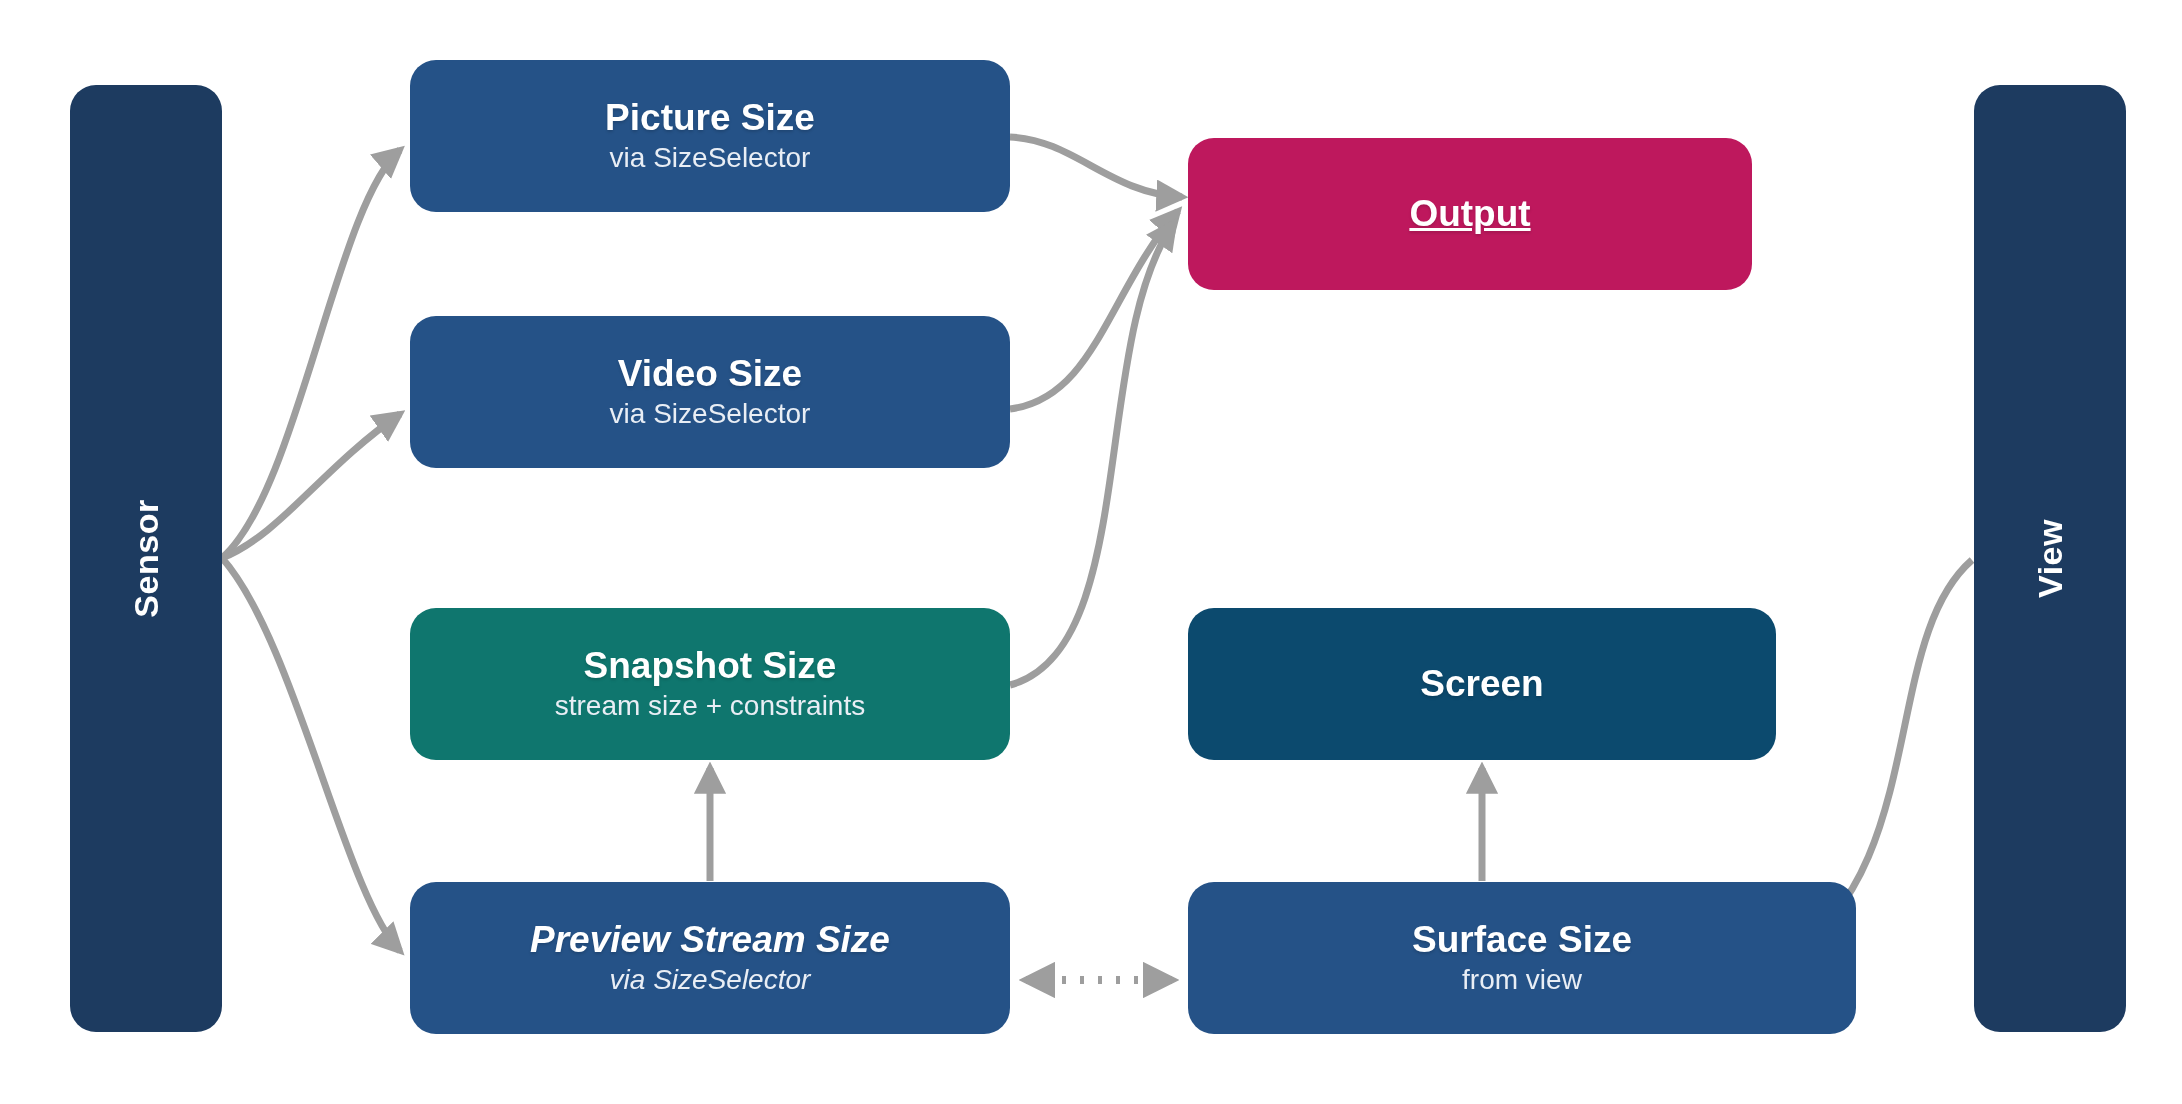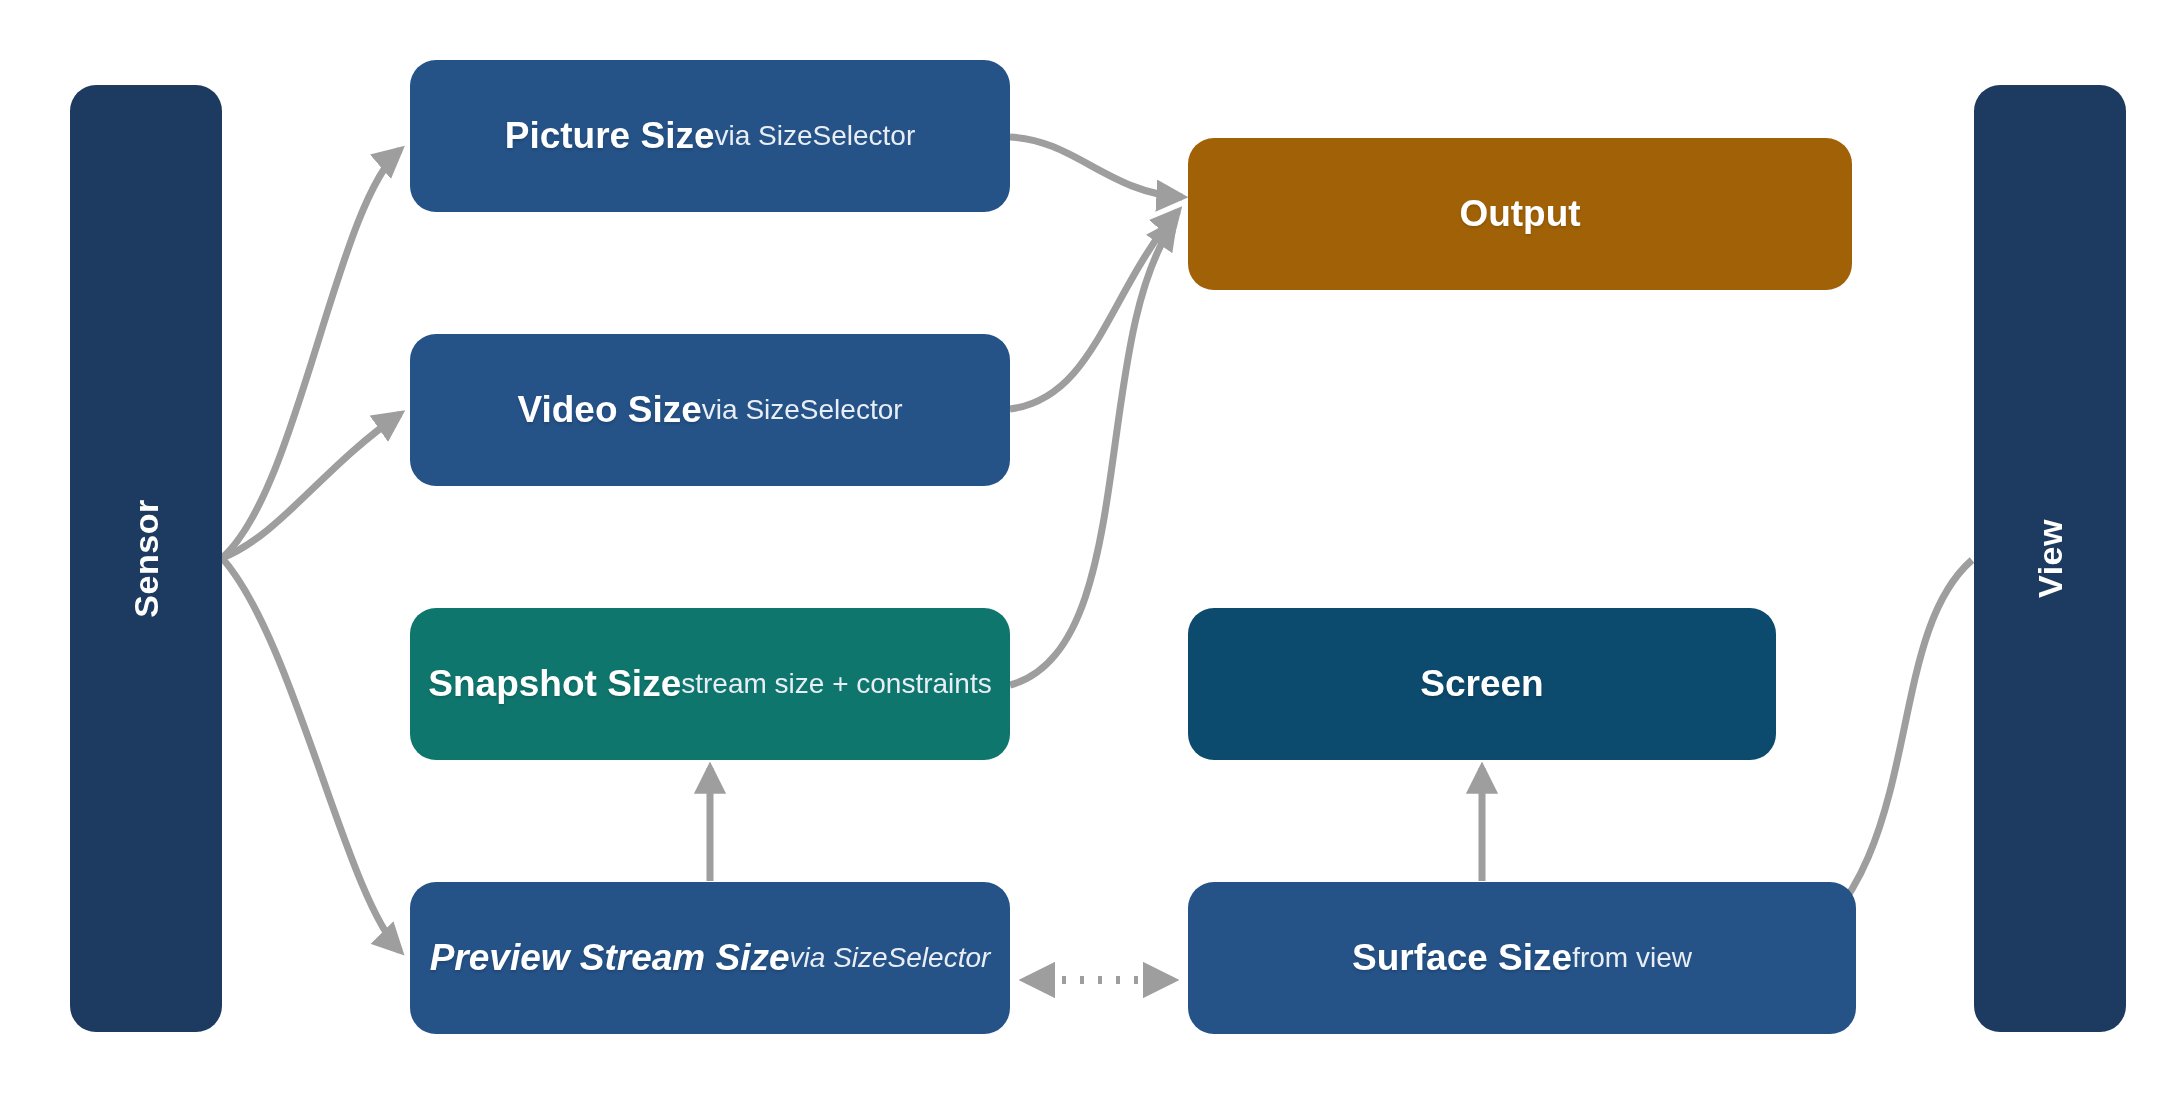--- a/index.html
+++ b/index.html
@@ -8,21 +8,21 @@
     width:2182px;height:1104px;
     background:#ffffff;
     font-family:"Liberation Sans", sans-serif;
     overflow:hidden;
   }
   .edges{position:absolute;left:0;top:0;width:2182px;height:1104px;}
   .edge{fill:none;stroke:#9e9e9e;stroke-width:7;stroke-linecap:butt;}
   .edge.dotted{stroke-width:8;stroke-dasharray:4 14;}
   .node{
     position:absolute;
-    display:flex;flex-direction:row;align-items:center;justify-content:center;
+    display:flex;flex-direction:column;align-items:center;justify-content:center;
     border-radius:26px;color:#ffffff;text-align:center;
   }
   .node-title{
     font-weight:700;font-size:37px;line-height:1.18;
     text-shadow:0 2px 3px rgba(0,0,0,0.15);
   }
   .node-sub{font-size:28px;line-height:1.3;color:#e9eef5;text-align:right;}
   .node-sub:empty{display:none;}
   .sidebar{
     position:absolute;display:flex;align-items:center;justify-content:center;
@@ -62,36 +62,36 @@
 
   <div class="sidebar" style="left: 1974px; top: 85px; width: 152px; height: 947px; background: rgb(29, 59, 96);">
     <span class="vlabel">View</span>
   </div>
 
   <div class="node" style="left: 410px; top: 60px; width: 600px; height: 152px; background: rgb(37, 82, 135);">
     <div class="node-title">Picture Size</div>
     <div class="node-sub">via SizeSelector</div>
   </div>
 
-  <div class="node" style="left: 410px; top: 334px; width: 600px; height: 152px; background: rgb(37, 82, 135);">
+  <div class="node" style="left: 410px; top: 316px; width: 600px; height: 152px; background: rgb(37, 82, 135);">
     <div class="node-title">Video Size</div>
     <div class="node-sub">via SizeSelector</div>
   </div>
 
   <div class="node" style="left: 410px; top: 608px; width: 600px; height: 152px; background: #0f766e;">
     <div class="node-title">Snapshot Size</div>
     <div class="node-sub">stream size + constraints</div>
   </div>
 
   <div class="node" style="left: 410px; top: 882px; width: 600px; height: 152px; background: rgb(37, 82, 135); font-style: italic;">
     <div class="node-title">Preview Stream Size</div>
     <div class="node-sub">via SizeSelector</div>
   </div>
 
-  <div class="node" style="left: 1188px; top: 138px; width: 664px; height: 152px; background: #a16207;">
+  <div class="node" style="left: 1188px; top: 138px; width: 564px; height: 152px; background: #be185d; text-decoration: underline;">
     <div class="node-title">Output</div>
 
   </div>
 
   <div class="node" style="left: 1188px; top: 608px; width: 588px; height: 152px; background: #0c4a6e;">
     <div class="node-title">Screen</div>
 
   </div>
 
   <div class="node" style="left: 1188px; top: 882px; width: 668px; height: 152px; background: rgb(37, 82, 135);">

